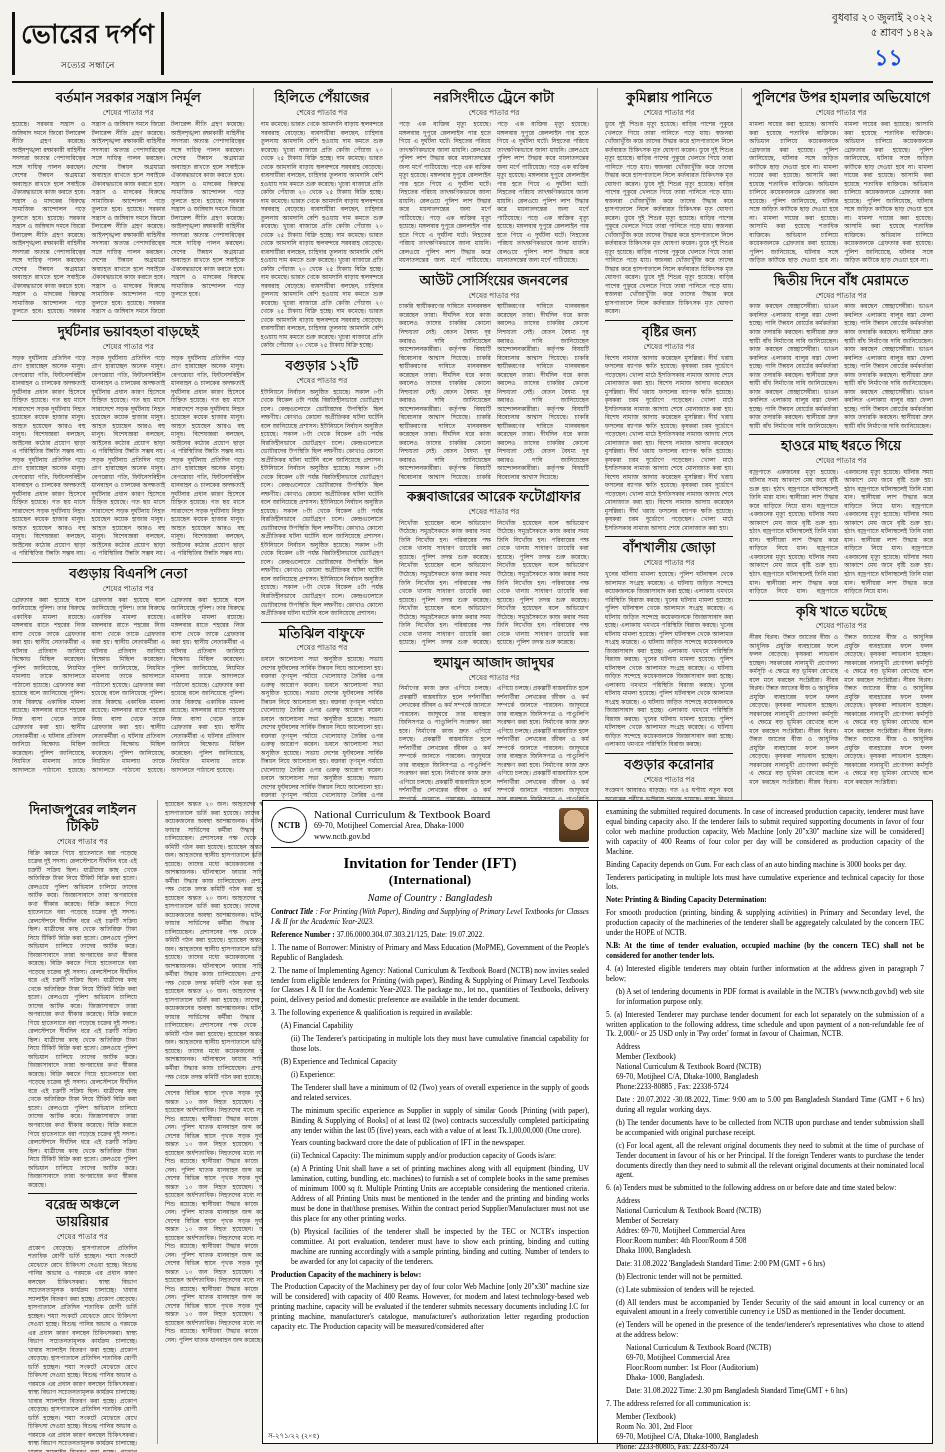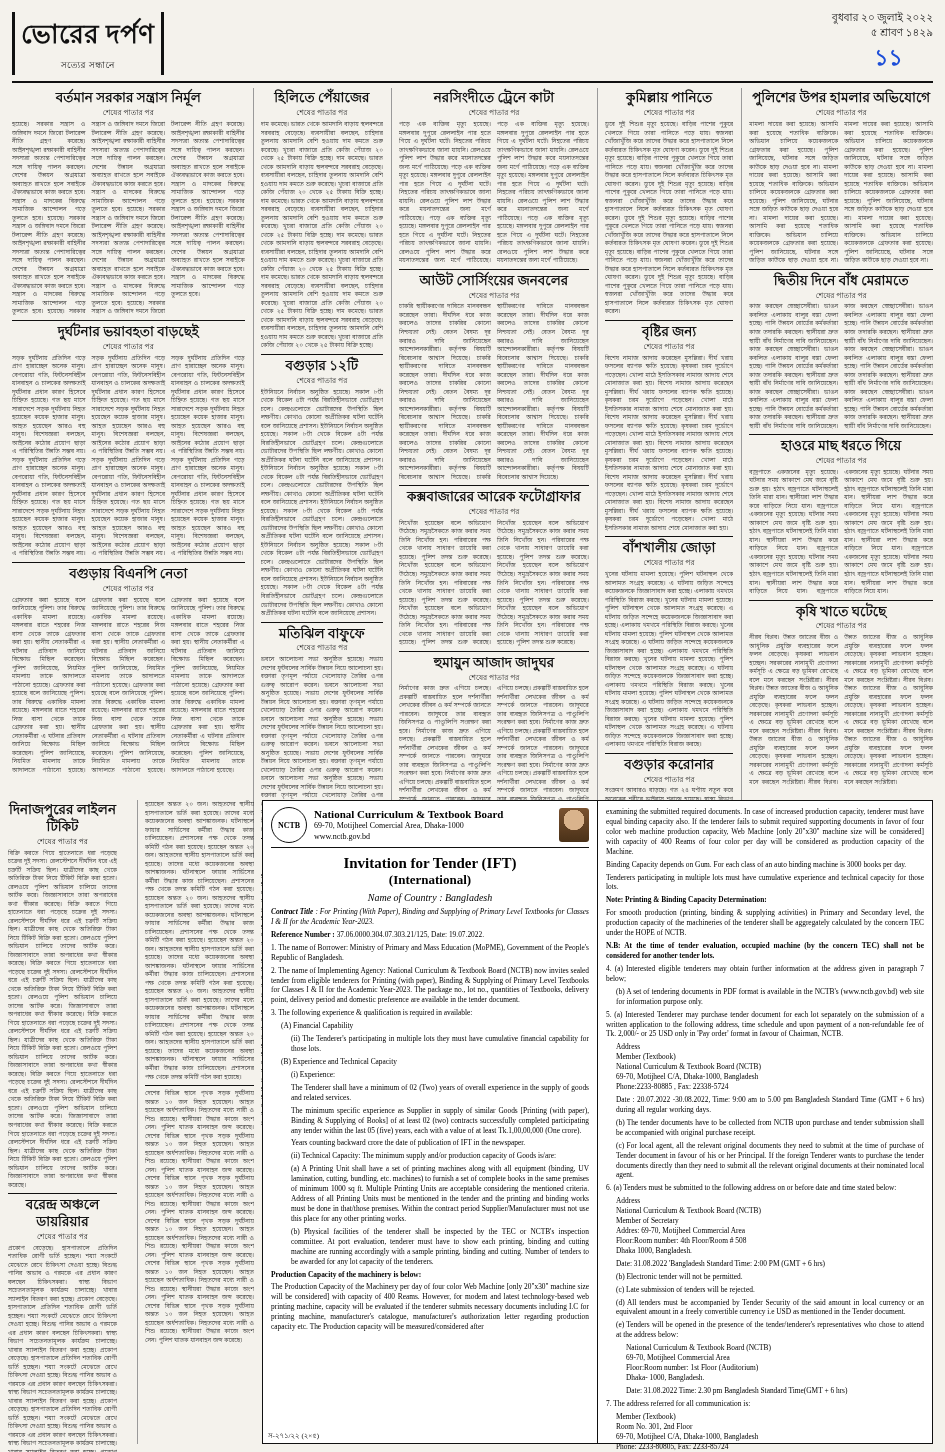--- a/index.html
+++ b/index.html
@@ -52,36 +52,36 @@
     display:flex;font-family:"Liberation Serif", serif;
   }
   .t-col{padding:6px 8px;box-sizing:border-box;}
   .t-left{flex:1;border-right:1px solid #111;}
   .t-right{flex:1;}
   .ntcb-head{display:flex;align-items:center;gap:7px;border-bottom:1px solid #111;
     padding-bottom:4px;}
   .ntcb-logo{width:34px;height:34px;border:1px solid #111;border-radius:50%;
     display:flex;align-items:center;justify-content:center;font-size:8px;
     font-weight:bold;flex:none;}
-  .ntcb-title{font-weight:bold;font-size:11px;line-height:1.25;}
+  .ntcb-title{font-weight:normal;font-size:11px;line-height:1.25;}
   .ntcb-sub{font-size:8px;line-height:1.3;}
   .face{width:30px;height:34px;border-radius:3px;background:
     radial-gradient(circle at 50% 35%, #d9b38c 0 38%, transparent 39%),
     linear-gradient(#7a5230,#4a3118);flex:none;}
   .ift-title{text-align:center;font-weight:bold;font-size:15px;margin:7px 0 0;}
   .ift-sub{text-align:center;font-weight:bold;font-size:13px;}
   .country{text-align:center;font-style:italic;font-size:10px;margin:4px 0 4px;}
   .t-line{font-size:7.4px;line-height:1.34;text-align:justify;margin:0 0 3px 0;}
   .t-line.i{font-style:italic;}
   .t-line b{font-weight:bold;}
   .indent1{padding-left:10px;}
   .indent2{padding-left:20px;}
   .footmark{position:absolute;left:268px;bottom:10px;font-size:7px;}
   
-  .lower{position:absolute;left:8px;top:800px;width:246px;bottom:8px;
+  .lower{position:absolute;left:28px;top:800px;width:246px;bottom:8px;
     display:flex;gap:20px;}
   .lower .col{flex:1;}
 </style>
 </head>
 <body>
 
 <div class="page">
 
   <div class="masthead">
     <div class="logo-wrap">

